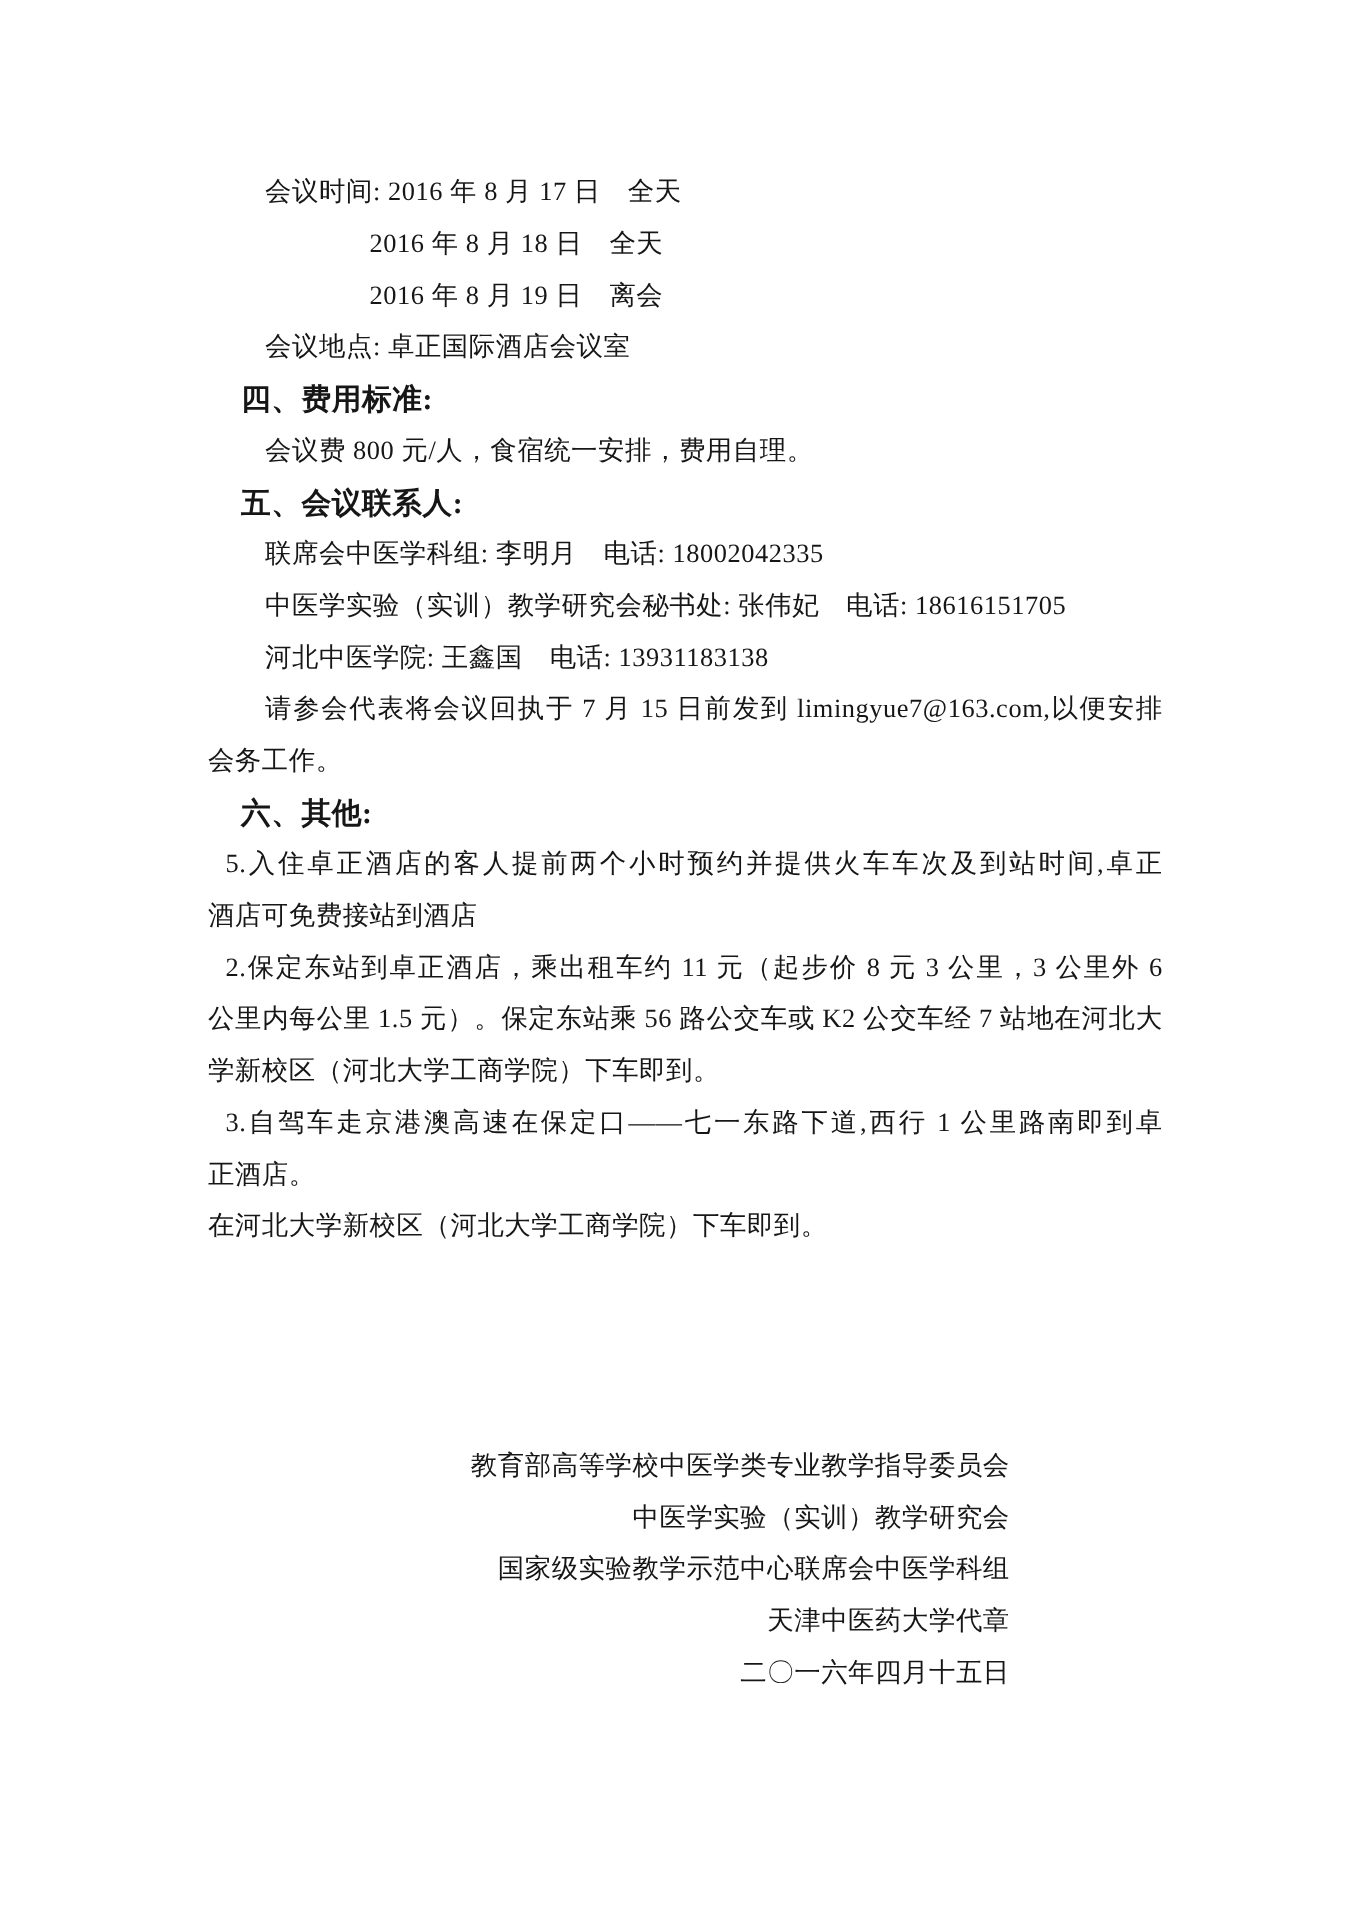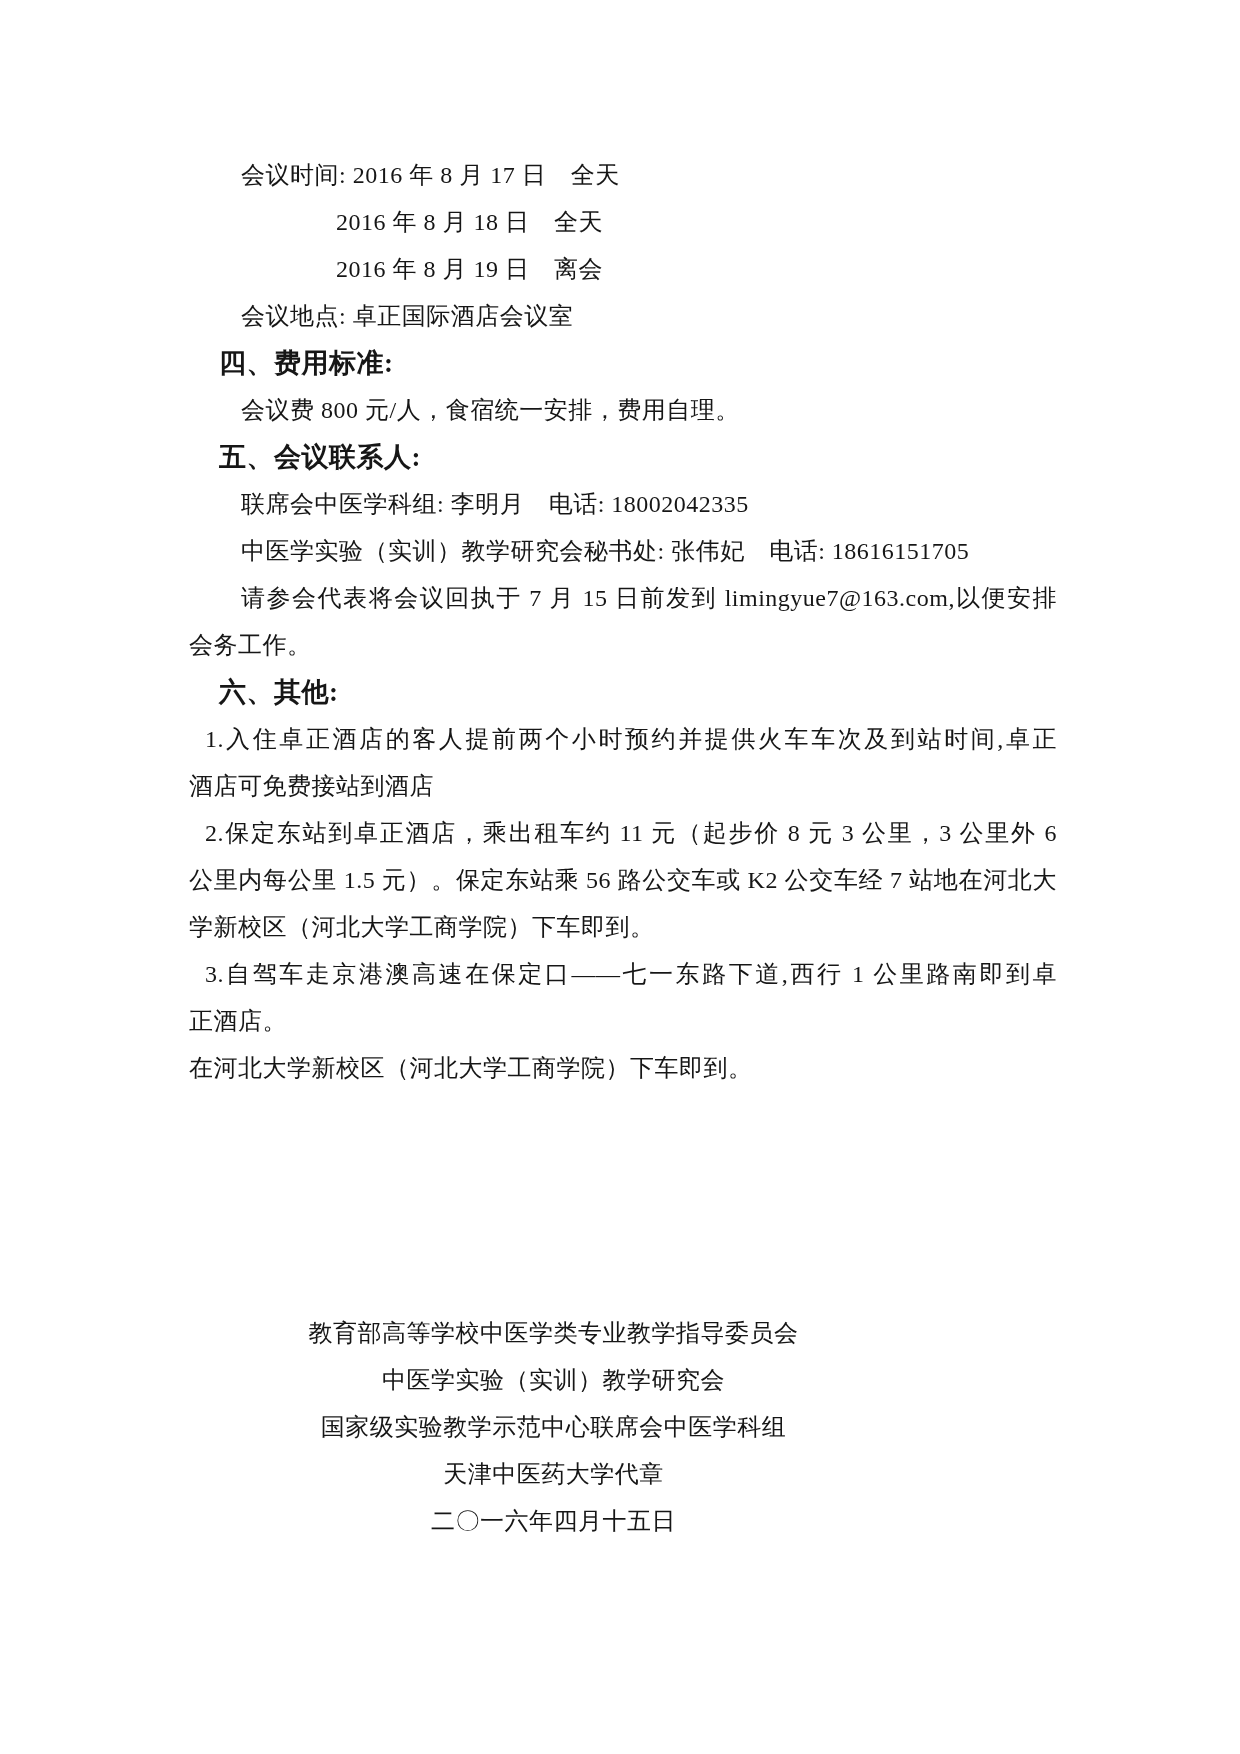--- a/index.html
+++ b/index.html
@@ -43,42 +43,43 @@
     text-align-last: justify;
   }
   .signature {
     position: absolute;
     left: 189px;
     top: 1310px;
     width: 729px;
     text-align: right;
   }
   .signature .line {
-    text-align: center;
+    text-align: right;
     letter-spacing: 0.5px;
   }
 </style>
 </head>
 <body>
 
 <div class="page">
   <div class="doc-body">
       <div class="line indent-a">会议时间: 2016 年 8 月 17 日　全天</div>
       <div class="line indent-c">2016 年 8 月 18 日　全天</div>
       <div class="line indent-c">2016 年 8 月 19 日　离会</div>
       <div class="line indent-a">会议地点: 卓正国际酒店会议室</div>
       <div class="line heading">四、费用标准:</div>
       <div class="line indent-a">会议费 800 元/人，食宿统一安排，费用自理。</div>
       <div class="line heading">五、会议联系人:</div>
       <div class="line indent-a">联席会中医学科组: 李明月　电话: 18002042335</div>
       <div class="line indent-a">中医学实验（实训）教学研究会秘书处: 张伟妃　电话: 18616151705</div>
+      <div class="line indent-a">河北中医学院: 王鑫国　电话: 13931183138</div>
       <div class="line indent-a fill">请参会代表将会议回执于 7 月 15 日前发到 limingyue7@163.com,以便安排</div>
       <div class="line">会务工作。</div>
       <div class="line heading">六、其他:</div>
-      <div class="line indent-b fill">1.入住卓正酒店的客人提前两个小时预约并提供火车车次及到站时间,卓正</div>
+      <div class="line indent-b fill">5.入住卓正酒店的客人提前两个小时预约并提供火车车次及到站时间,卓正</div>
       <div class="line">酒店可免费接站到酒店</div>
       <div class="line indent-b fill">2.保定东站到卓正酒店，乘出租车约 11 元（起步价 8 元 3 公里，3 公里外 6</div>
       <div class="line fill">公里内每公里 1.5 元）。保定东站乘 56 路公交车或 K2 公交车经 7 站地在河北大</div>
       <div class="line">学新校区（河北大学工商学院）下车即到。</div>
       <div class="line indent-b fill">3.自驾车走京港澳高速在保定口——七一东路下道,西行 1 公里路南即到卓</div>
       <div class="line">正酒店。</div>
       <div class="line">在河北大学新校区（河北大学工商学院）下车即到。</div>
     </div>
   <div class="signature">
       <div class="line">教育部高等学校中医学类专业教学指导委员会</div>

